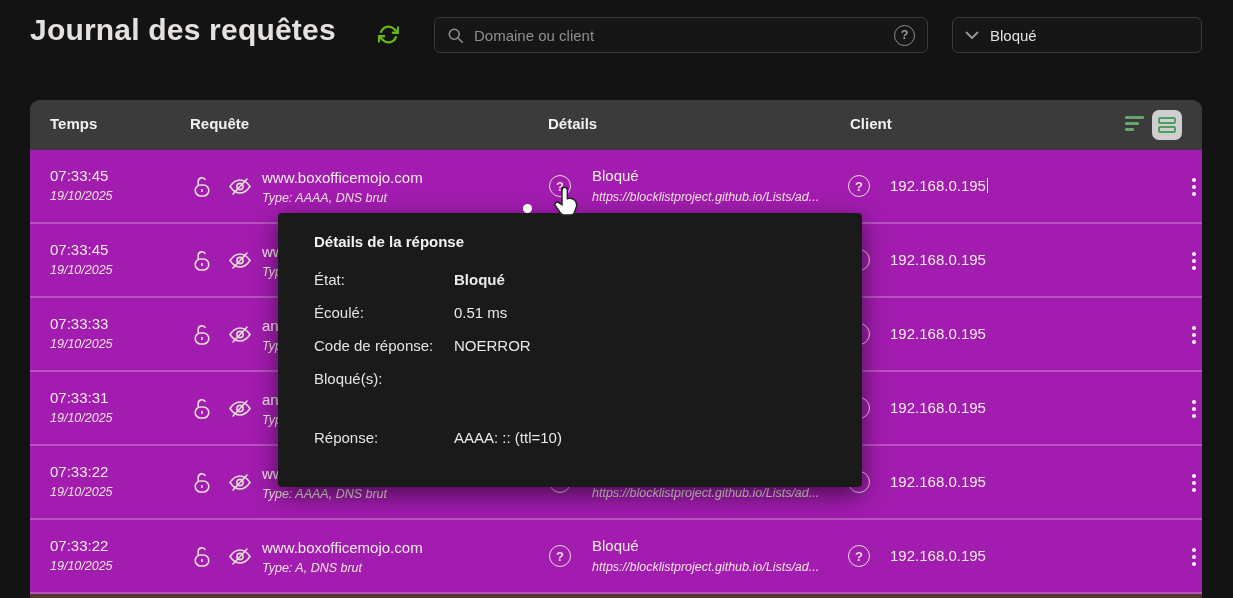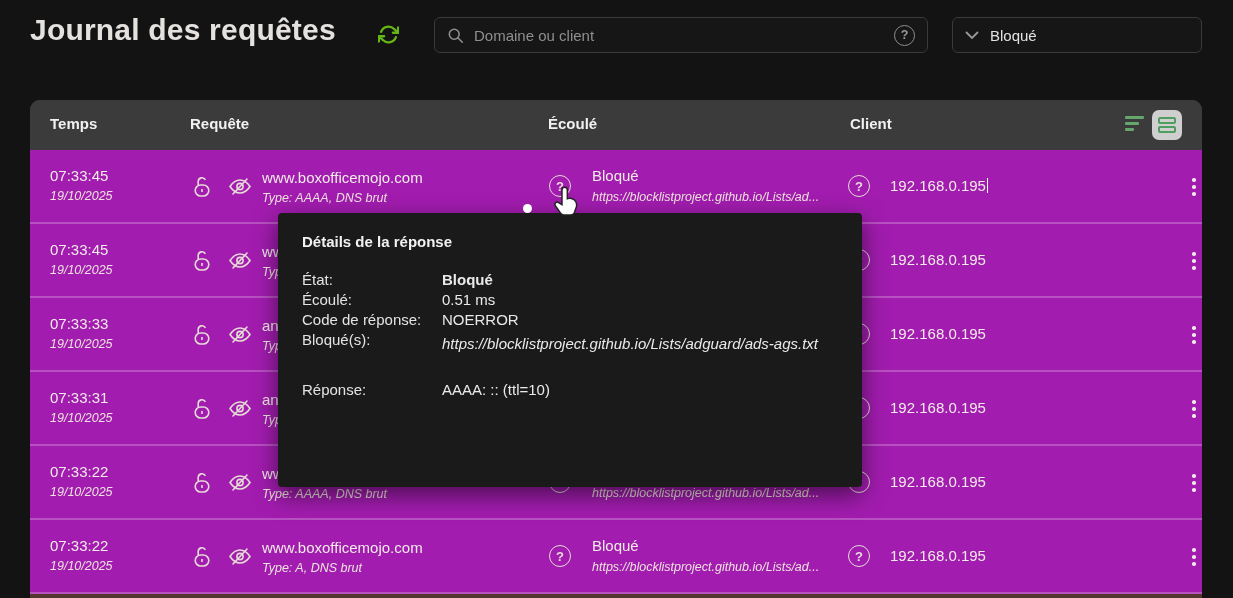--- a/index.html
+++ b/index.html
@@ -86,24 +86,24 @@
   .c-client { position:absolute; left:860px; top:27px; font-size:15px; color:#f2ebe8; }
   .caret { display:inline-block; width:1.5px; height:15px; background:#ffffff; vertical-align:-2px; margin-left:1px; }
   .kebab { position:absolute; left:1152px; top:0; width:24px; height:74px; display:flex; flex-direction:column; align-items:center; justify-content:center; gap:3.5px; cursor:pointer; background:none; border:none; }
   .kebab i { width:3.5px; height:3.5px; border-radius:50%; background:#f0eae7; display:block; }
 
   
   .tooltip {
     position:absolute; left:278px; top:213px; width:584px; height:274px;
     background:#1a1a1a; border-radius:4px; z-index:40;
     box-shadow:0 8px 24px rgba(0,0,0,.55);
-    padding:20px 24px; font-size:15px; color:#e9e9e9;
+    padding:20px 36px; font-size:15px; color:#e9e9e9;
   }
   .tooltip h3 { font-size:15px; font-weight:700; color:#f2f2f2; margin-bottom:20px; }
-  .t-grid { display:grid; grid-template-columns:140px 1fr; line-height:20px; }
+  .t-grid { display:grid; grid-template-columns:140px 1fr; row-gap:13px; line-height:20px; }
   .t-label { color:#e3e3e3; }
   .t-bold { font-weight:700; }
   .t-rule { font-family:"DejaVu Sans Mono","Liberation Mono",monospace; font-size:14px; }
   .t-rule-src { font-style:italic; margin-top:4px; font-size:15px; }
   .t-gap { margin-top:26px; }
 
   
   .click-dot { position:absolute; left:523px; top:204px; width:9px; height:9px; border-radius:50%; background:#ffffff; z-index:45; }
   .cursor { position:absolute; left:552px; top:186px; z-index:60; }
 </style>
@@ -137,21 +137,21 @@
         <polyline points="1.5 1.5 7 7 12.5 1.5"></polyline>
       </svg>
   </span>
   <span>Bloqué</span>
 </div>
 
 <div class="qtable">
   <div class="thead">
     <span class="th th-time">Temps</span>
     <span class="th th-req">Requête</span>
-    <span class="th th-resp">Écoulé</span>
+    <span class="th th-resp">Détails</span>
     <span class="th th-cli">Client</span>
     <span class="lines-icon">
         <i></i>
         <i></i>
         <i></i>
       </span>
     <button class="view-btn">
         <i></i>
         <i></i>
       </button>
@@ -389,21 +389,20 @@
     <span class="t-bold">Bloqué</span>
 
     <span class="t-label">Écoulé:</span>
     <span>0.51 ms</span>
 
     <span class="t-label">Code de réponse:</span>
     <span>NOERROR</span>
 
     <span class="t-label">Bloqué(s):</span>
     <span>
-      <div class="t-rule-src">https://blocklistproject.github.io/Lists/adguard/ads-ags.txt</div>
     </span>
 
     <span class="t-label t-gap">Réponse:</span>
     <span class="t-gap">AAAA: :: (ttl=10)</span>
   </div>
 </div>
 
 <span class="click-dot"></span>
 <span class="cursor">
   <svg width="28" height="32" viewBox="0 0 20 24">

